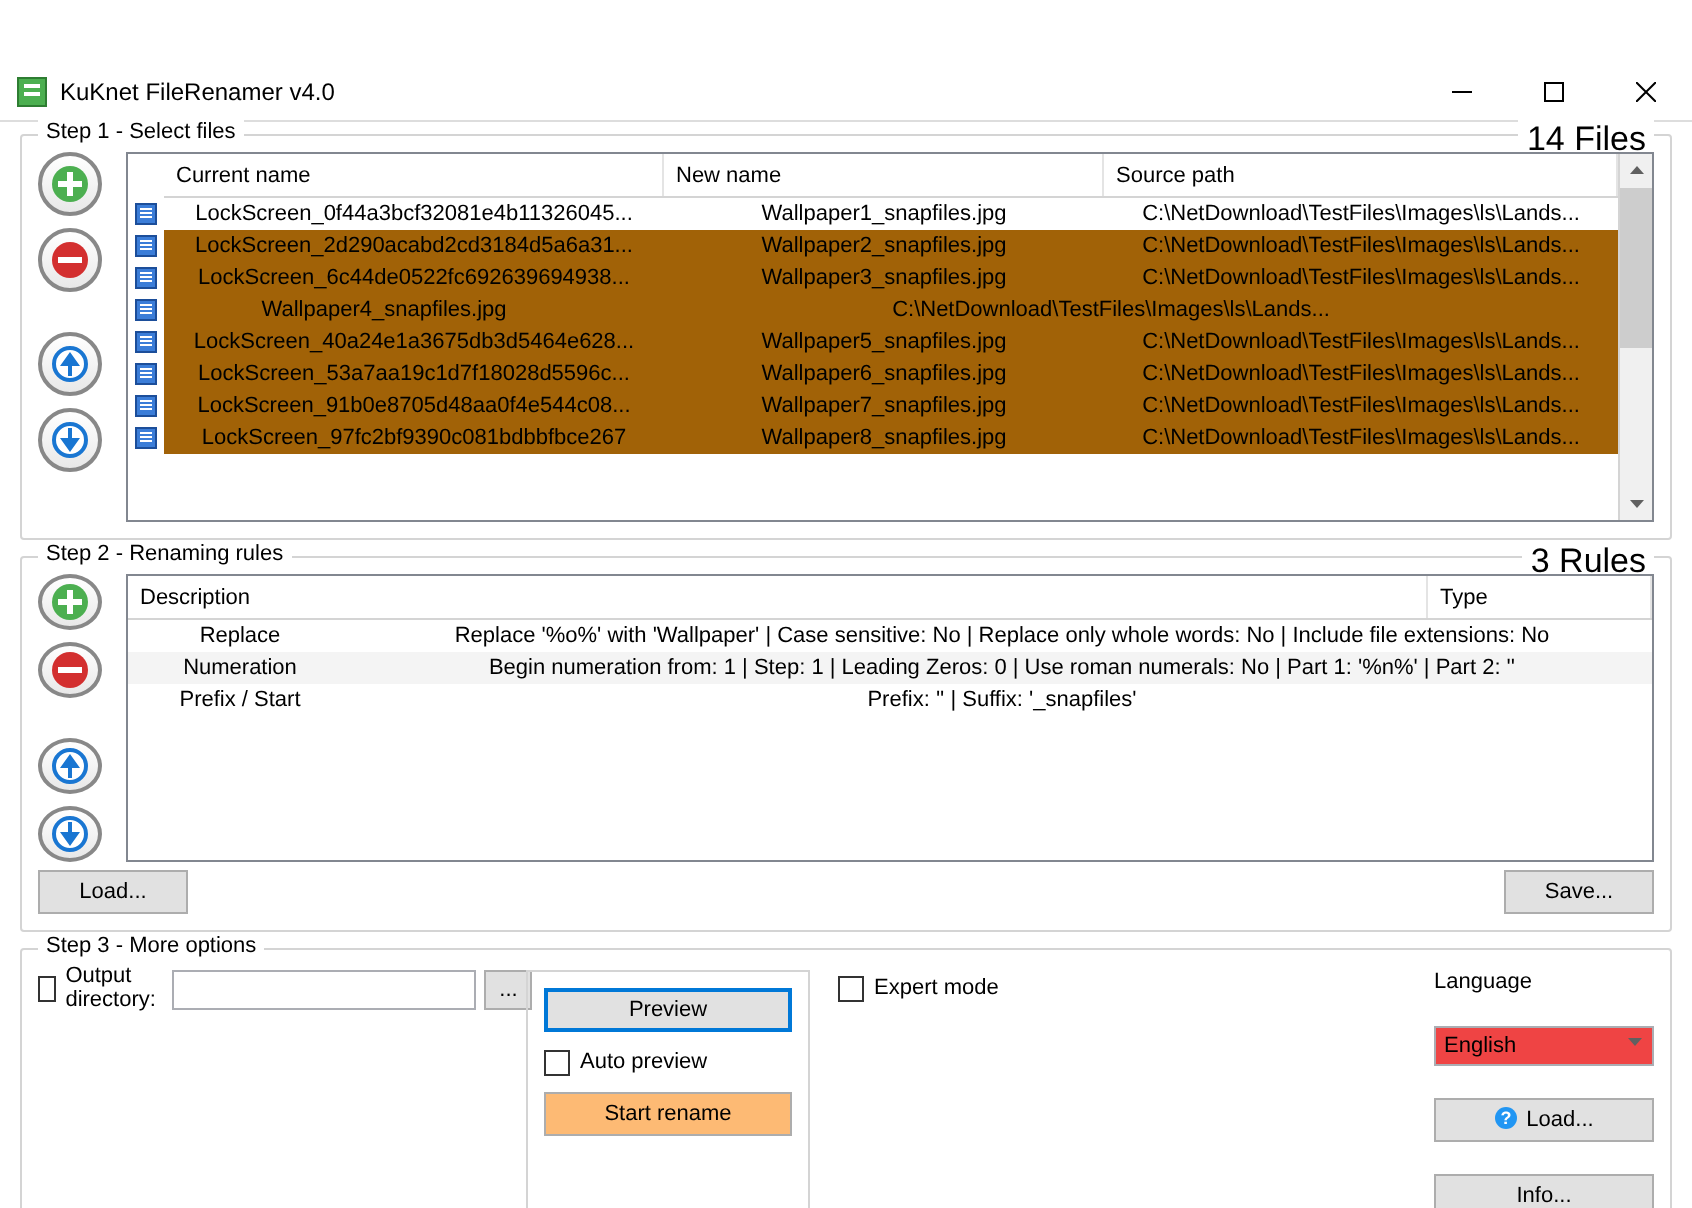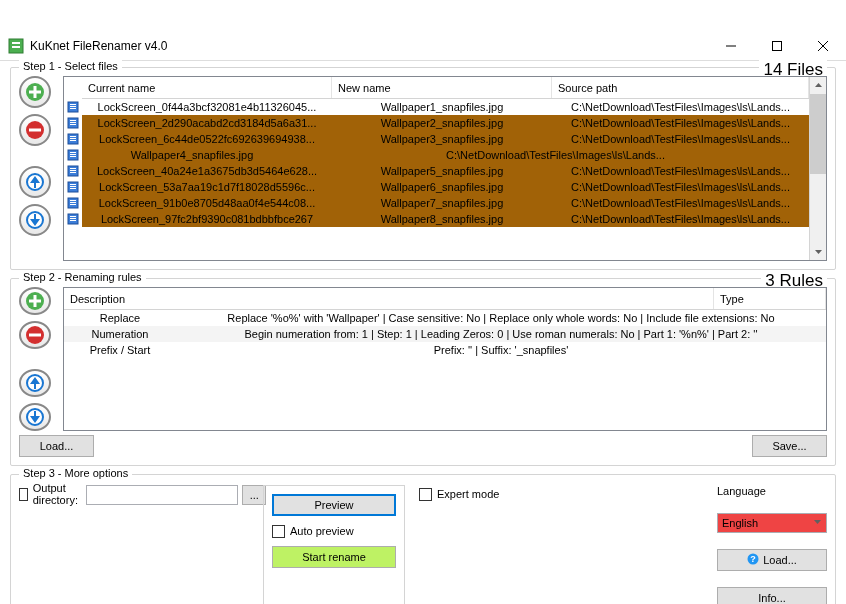--- a/index.html
+++ b/index.html
@@ -40,21 +40,21 @@
 .winbtn { min-width: 75px; height: 22px; background: #e1e1e1; border: 1px solid #adadad; font-size: 11px; padding: 0 10px; cursor: pointer; }
 .step3-body { display: flex; gap: 14px; padding-top: 2px; }
 .col-out { width: 230px; display: flex; flex-direction: row; gap: 4px; }
 .chk-row { display: flex; align-items: center; gap: 5px; height: 18px; }
 .chkbox { width: 13px; height: 13px; border: 1px solid #333; background: #fff; }
 .out-input-row { display: flex; gap: 4px; }
 .textinput { flex: 1; height: 20px; border: 1px solid #abadb3; background: #fff; padding: 0 4px; font-size: 11px; }
 .browse-btn { width: 24px; height: 20px; background: #e1e1e1; border: 1px solid #adadad; font-size: 11px; cursor: pointer; }
 .col-prev { width: 142px; border: 1px solid #d4d4d4; padding: 8px; display: flex; flex-direction: column; gap: 6px; }
 .prev-btn { height: 22px; background: #e1e1e1; border: 2px solid #0078d7; font-size: 11px; cursor: pointer; }
-.start-btn { height: 22px; background: #bef264; border: 1px solid #adadad; font-size: 11px; cursor: pointer; }
+.start-btn { height: 22px; background: #fdba74; border: 1px solid #adadad; font-size: 11px; cursor: pointer; }
 .col-exp { flex: 1; }
 .col-lang { width: 110px; display: flex; flex-direction: column; gap: 16px; }
 .combo { height: 20px; border: 1px solid #abadb3; background: #ef4444; display: flex; align-items: center; padding: 0 4px; justify-content: space-between; font-size: 11px; }
 .help-btn { height: 22px; background: #e1e1e1; border: 1px solid #adadad; font-size: 11px; cursor: pointer; display: flex; align-items: center; justify-content: center; gap: 4px; }
 .statusbar { height: 20px; border-top: 1px solid #d4d4d4; display: flex; align-items: center; justify-content: flex-end; padding: 0 10px; font-size: 11px; }
 </style>
 </head>
 <body>
 
 <div class="titlebar">

